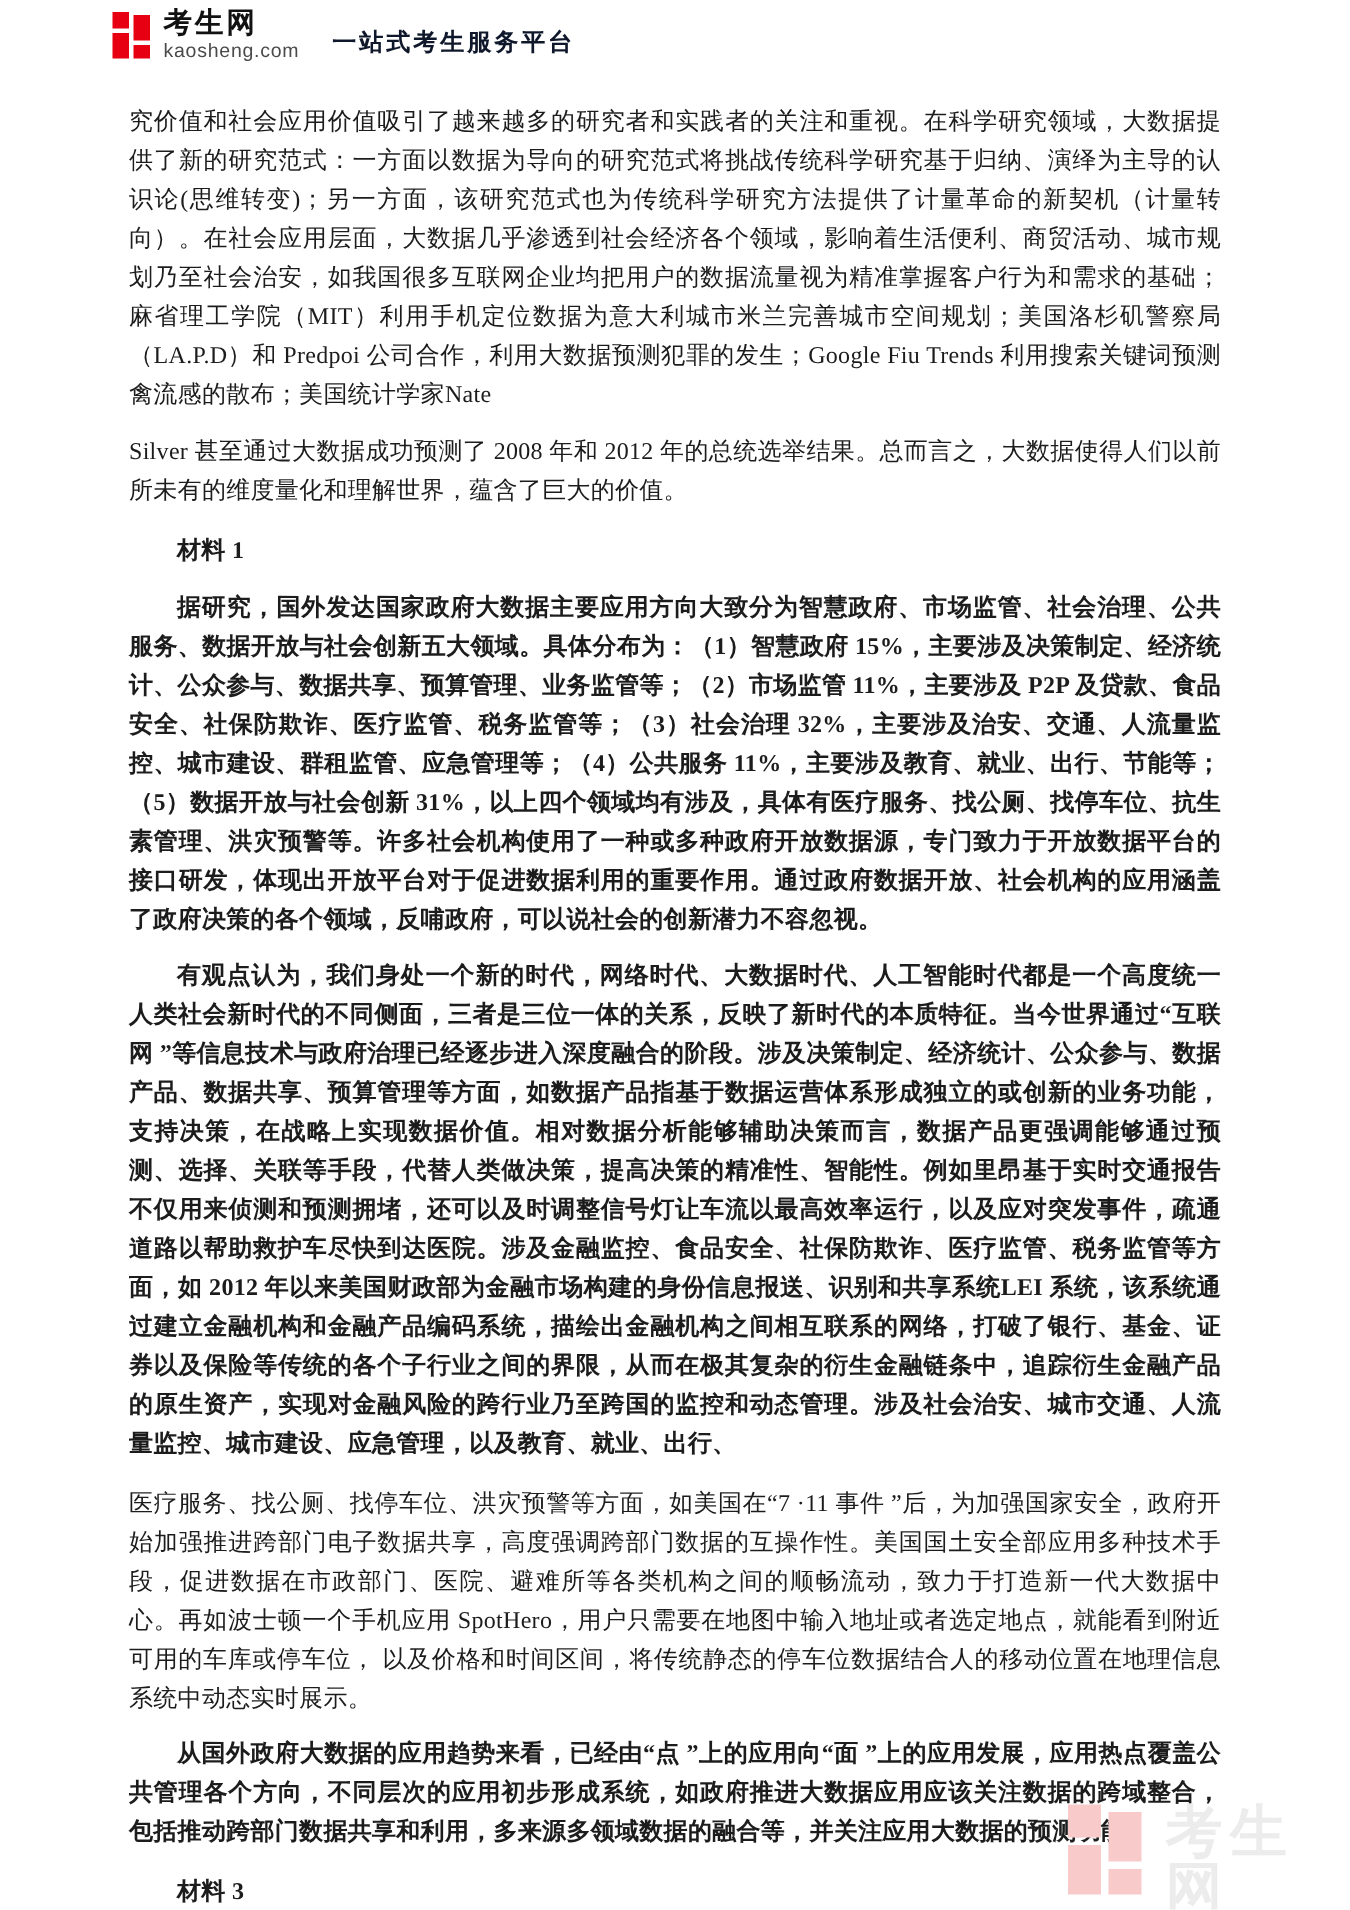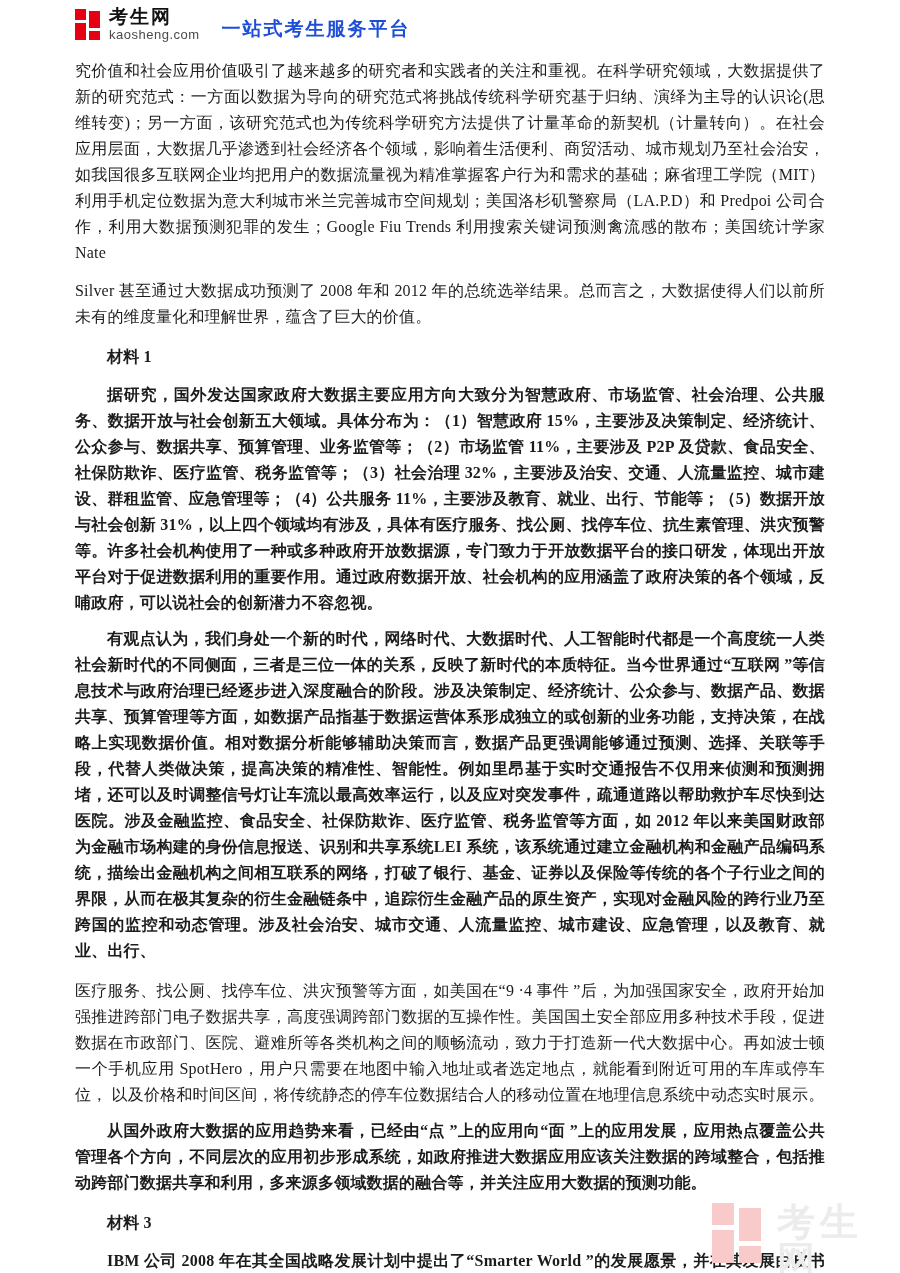--- a/index.html
+++ b/index.html
@@ -31,34 +31,34 @@
     font-family:"Liberation Sans","DejaVu Sans",sans-serif;
     font-size:19px;font-weight:bold;color:#111;letter-spacing:2px;
   }
   .brand-domain{
     font-family:"Liberation Sans","DejaVu Sans",sans-serif;
     font-size:13px;color:#4a4a4a;letter-spacing:0.5px;margin-top:2px;
   }
   .tagline{
     font-family:"Liberation Sans","DejaVu Sans",sans-serif;
     margin-left:22px;margin-top:10px;
-    font-size:19px;font-weight:bold;color:#1d4ed8;letter-spacing:2px;
+    font-size:16px;font-weight:bold;color:#0f172a;letter-spacing:2px;
   }
 
   
   .content{
     position:absolute;
     left:75px; top:58px;
     width:750px;
     font-size:16px;
     line-height:26px;
     text-align:justify;
     letter-spacing:0.2px;
   }
-  .para{margin:0;}
+  .para{margin:11px;}
   .indent{text-indent:2em;font-weight:bold;}
   .heading{font-weight:bold;}
   .mt-a{margin-top:12px;}
   .mt-b{margin-top:14px;}
   .mt-c{margin-top:10px;}
 
   
   .watermark{
     position:absolute;
     left:712px; top:1203px;
@@ -95,21 +95,21 @@
     </span>
     <span class="tagline">一站式考生服务平台</span>
   </div>
 
   <div class="content">
     <p class="para">究价值和社会应用价值吸引了越来越多的研究者和实践者的关注和重视。在科学研究领域，大数据提供了新的研究范式：一方面以数据为导向的研究范式将挑战传统科学研究基于归纳、演绎为主导的认识论(思维转变)；另一方面，该研究范式也为传统科学研究方法提供了计量革命的新契机（计量转向）。在社会应用层面，大数据几乎渗透到社会经济各个领域，影响着生活便利、商贸活动、城市规划乃至社会治安，如我国很多互联网企业均把用户的数据流量视为精准掌握客户行为和需求的基础；麻省理工学院（MIT）利用手机定位数据为意大利城市米兰完善城市空间规划；美国洛杉矶警察局（LA.P.D）和 Predpoi 公司合作，利用大数据预测犯罪的发生；Google Fiu Trends 利用搜索关键词预测禽流感的散布；美国统计学家Nate</p>
     <p class="para mt-a">Silver 甚至通过大数据成功预测了 2008 年和 2012 年的总统选举结果。总而言之，大数据使得人们以前所未有的维度量化和理解世界，蕴含了巨大的价值。</p>
     <p class="para heading indent mt-b">材料 1</p>
     <p class="para indent mt-a">据研究，国外发达国家政府大数据主要应用方向大致分为智慧政府、市场监管、社会治理、公共服务、数据开放与社会创新五大领域。具体分布为：（1）智慧政府 15%，主要涉及决策制定、经济统计、公众参与、数据共享、预算管理、业务监管等；（2）市场监管 11%，主要涉及 P2P 及贷款、食品安全、社保防欺诈、医疗监管、税务监管等；（3）社会治理 32%，主要涉及治安、交通、人流量监控、城市建设、群租监管、应急管理等；（4）公共服务 11%，主要涉及教育、就业、出行、节能等；（5）数据开放与社会创新 31%，以上四个领域均有涉及，具体有医疗服务、找公厕、找停车位、抗生素管理、洪灾预警等。许多社会机构使用了一种或多种政府开放数据源，专门致力于开放数据平台的接口研发，体现出开放平台对于促进数据利用的重要作用。通过政府数据开放、社会机构的应用涵盖了政府决策的各个领域，反哺政府，可以说社会的创新潜力不容忽视。</p>
     <p class="para indent mt-c">有观点认为，我们身处一个新的时代，网络时代、大数据时代、人工智能时代都是一个高度统一人类社会新时代的不同侧面，三者是三位一体的关系，反映了新时代的本质特征。当今世界通过“互联网 ”等信息技术与政府治理已经逐步进入深度融合的阶段。涉及决策制定、经济统计、公众参与、数据产品、数据共享、预算管理等方面，如数据产品指基于数据运营体系形成独立的或创新的业务功能，支持决策，在战略上实现数据价值。相对数据分析能够辅助决策而言，数据产品更强调能够通过预测、选择、关联等手段，代替人类做决策，提高决策的精准性、智能性。例如里昂基于实时交通报告不仅用来侦测和预测拥堵，还可以及时调整信号灯让车流以最高效率运行，以及应对突发事件，疏通道路以帮助救护车尽快到达医院。涉及金融监控、食品安全、社保防欺诈、医疗监管、税务监管等方面，如 2012 年以来美国财政部为金融市场构建的身份信息报送、识别和共享系统LEI 系统，该系统通过建立金融机构和金融产品编码系统，描绘出金融机构之间相互联系的网络，打破了银行、基金、证券以及保险等传统的各个子行业之间的界限，从而在极其复杂的衍生金融链条中，追踪衍生金融产品的原生资产，实现对金融风险的跨行业乃至跨国的监控和动态管理。涉及社会治安、城市交通、人流量监控、城市建设、应急管理，以及教育、就业、出行、</p>
-    <p class="para mt-b">医疗服务、找公厕、找停车位、洪灾预警等方面，如美国在“9 ·4 事件 ”后，为加强国家安全，政府开始加强推进跨部门电子数据共享，高度强调跨部门数据的互操作性。美国国土安全部应用多种技术手段，促进数据在市政部门、医院、避难所等各类机构之间的顺畅流动，致力于打造新一代大数据中心。再如波士顿一个手机应用 SpotHero，用户只需要在地图中输入地址或者选定地点，就能看到附近可用的车库或停车位， 以及价格和时间区间，将传统静态的停车位数据结合人的移动位置在地理信息系统中动态实时展示。</p>
+    <p class="para mt-b">医疗服务、找公厕、找停车位、洪灾预警等方面，如美国在“7 ·11 事件 ”后，为加强国家安全，政府开始加强推进跨部门电子数据共享，高度强调跨部门数据的互操作性。美国国土安全部应用多种技术手段，促进数据在市政部门、医院、避难所等各类机构之间的顺畅流动，致力于打造新一代大数据中心。再如波士顿一个手机应用 SpotHero，用户只需要在地图中输入地址或者选定地点，就能看到附近可用的车库或停车位， 以及价格和时间区间，将传统静态的停车位数据结合人的移动位置在地理信息系统中动态实时展示。</p>
     <p class="para indent mt-c">从国外政府大数据的应用趋势来看，已经由“点 ”上的应用向“面 ”上的应用发展，应用热点覆盖公共管理各个方向，不同层次的应用初步形成系统，如政府推进大数据应用应该关注数据的跨域整合，包括推动跨部门数据共享和利用，多来源多领域数据的融合等，并关注应用大数据的预测功能。</p>
     <p class="para heading indent mt-b">材料 3</p>
     <p class="para indent mt-a">IBM 公司 2008 年在其全国战略发展计划中提出了“Smarter World ”的发展愿景，并在其发展白皮书中提出“智慧的地球从城市发生 ”。中国将“Smarter ”翻译为“智慧 ”，从而有了“智慧城市 ”的提法，这</p>
   </div>
 
   <div class="watermark">
     <span class="wm-icon">
       <i class="w1"></i>
         <i class="w2"></i>
         <i class="w3"></i>

